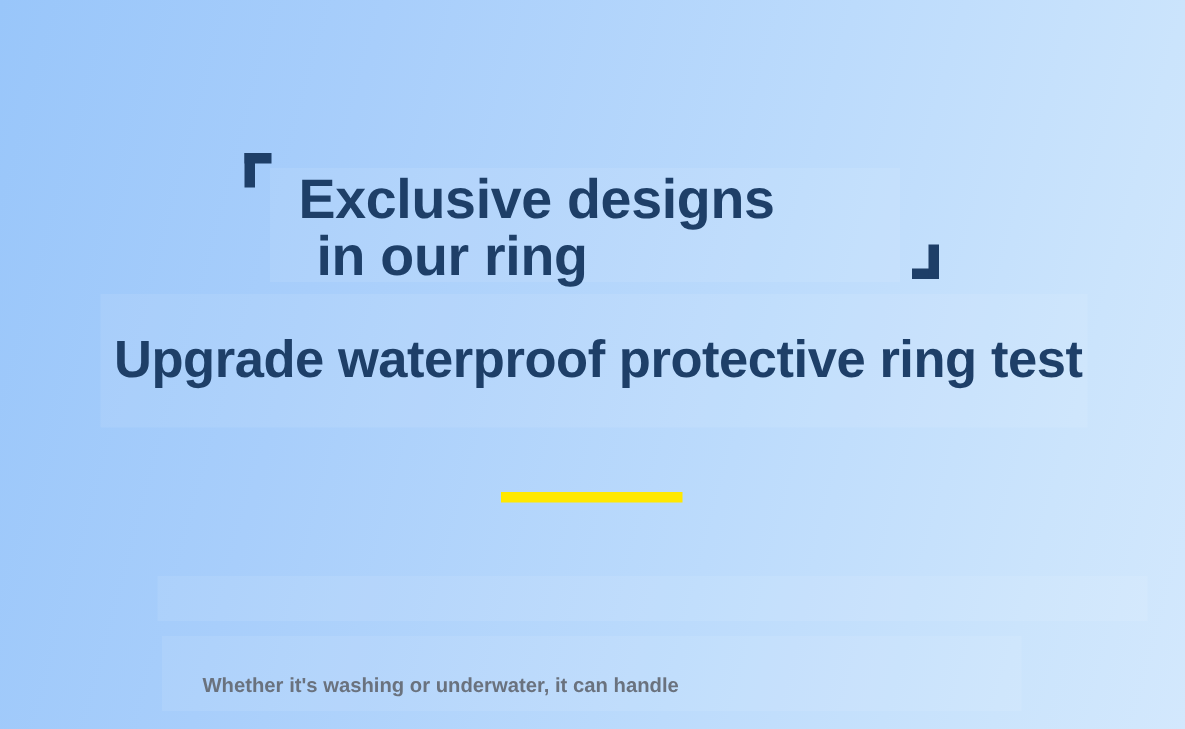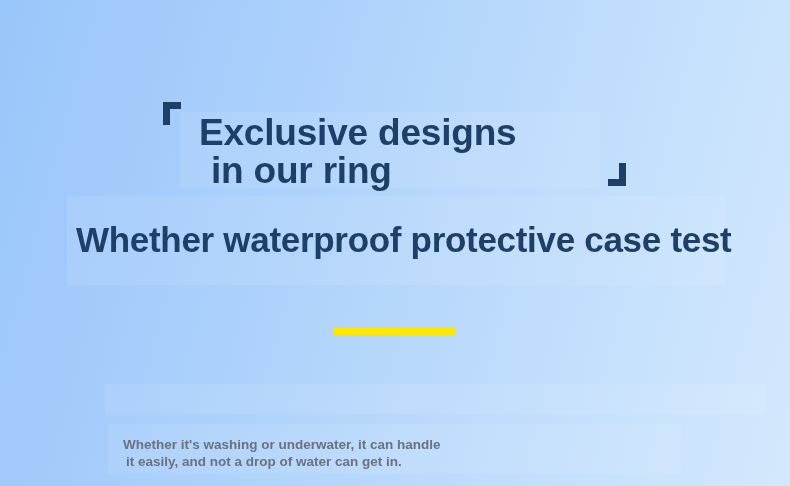--- a/index.html
+++ b/index.html
@@ -153,21 +153,21 @@
     font-size: 13px;
     font-weight: 700;
     line-height: 18px;
     white-space: nowrap;
   }
 
   #bodycopy {
     position: absolute;
     left: 119px;
     top: 432px;
-    margin: 4px;
+    margin: 16px;
     color: #6a727e;
     font-size: 13.5px;
     font-weight: 700;
     line-height: 17px;
     white-space: nowrap;
   }
   #bodycopy .line2 {
     display: block;
     padding-left: 3px;
   }
@@ -187,20 +187,20 @@
     <i class="v"></i>
   </div>
 
   <div class="bracket" id="bracket-br">
     <i class="h"></i>
     <i class="v"></i>
   </div>
 
   <h2 id="eyebrow"><span>Exclusive designs</span><span class="line2">in our ring</span></h2>
 
-  <h1 id="headline">Whether waterproof protective case test</h1>
+  <h1 id="headline">Upgrade waterproof protective ring test</h1>
 
   <div id="divider"></div>
 
 
-  <p id="bodycopy"><span>Whether it's washing or underwater, it can handle</span><span class="line2">it easily, and not a drop of water can get in.</span></p>
+  <p id="bodycopy"><span>Whether it's washing or underwater, it can handle</span></p>
 
 </div>
 
 </body></html>

